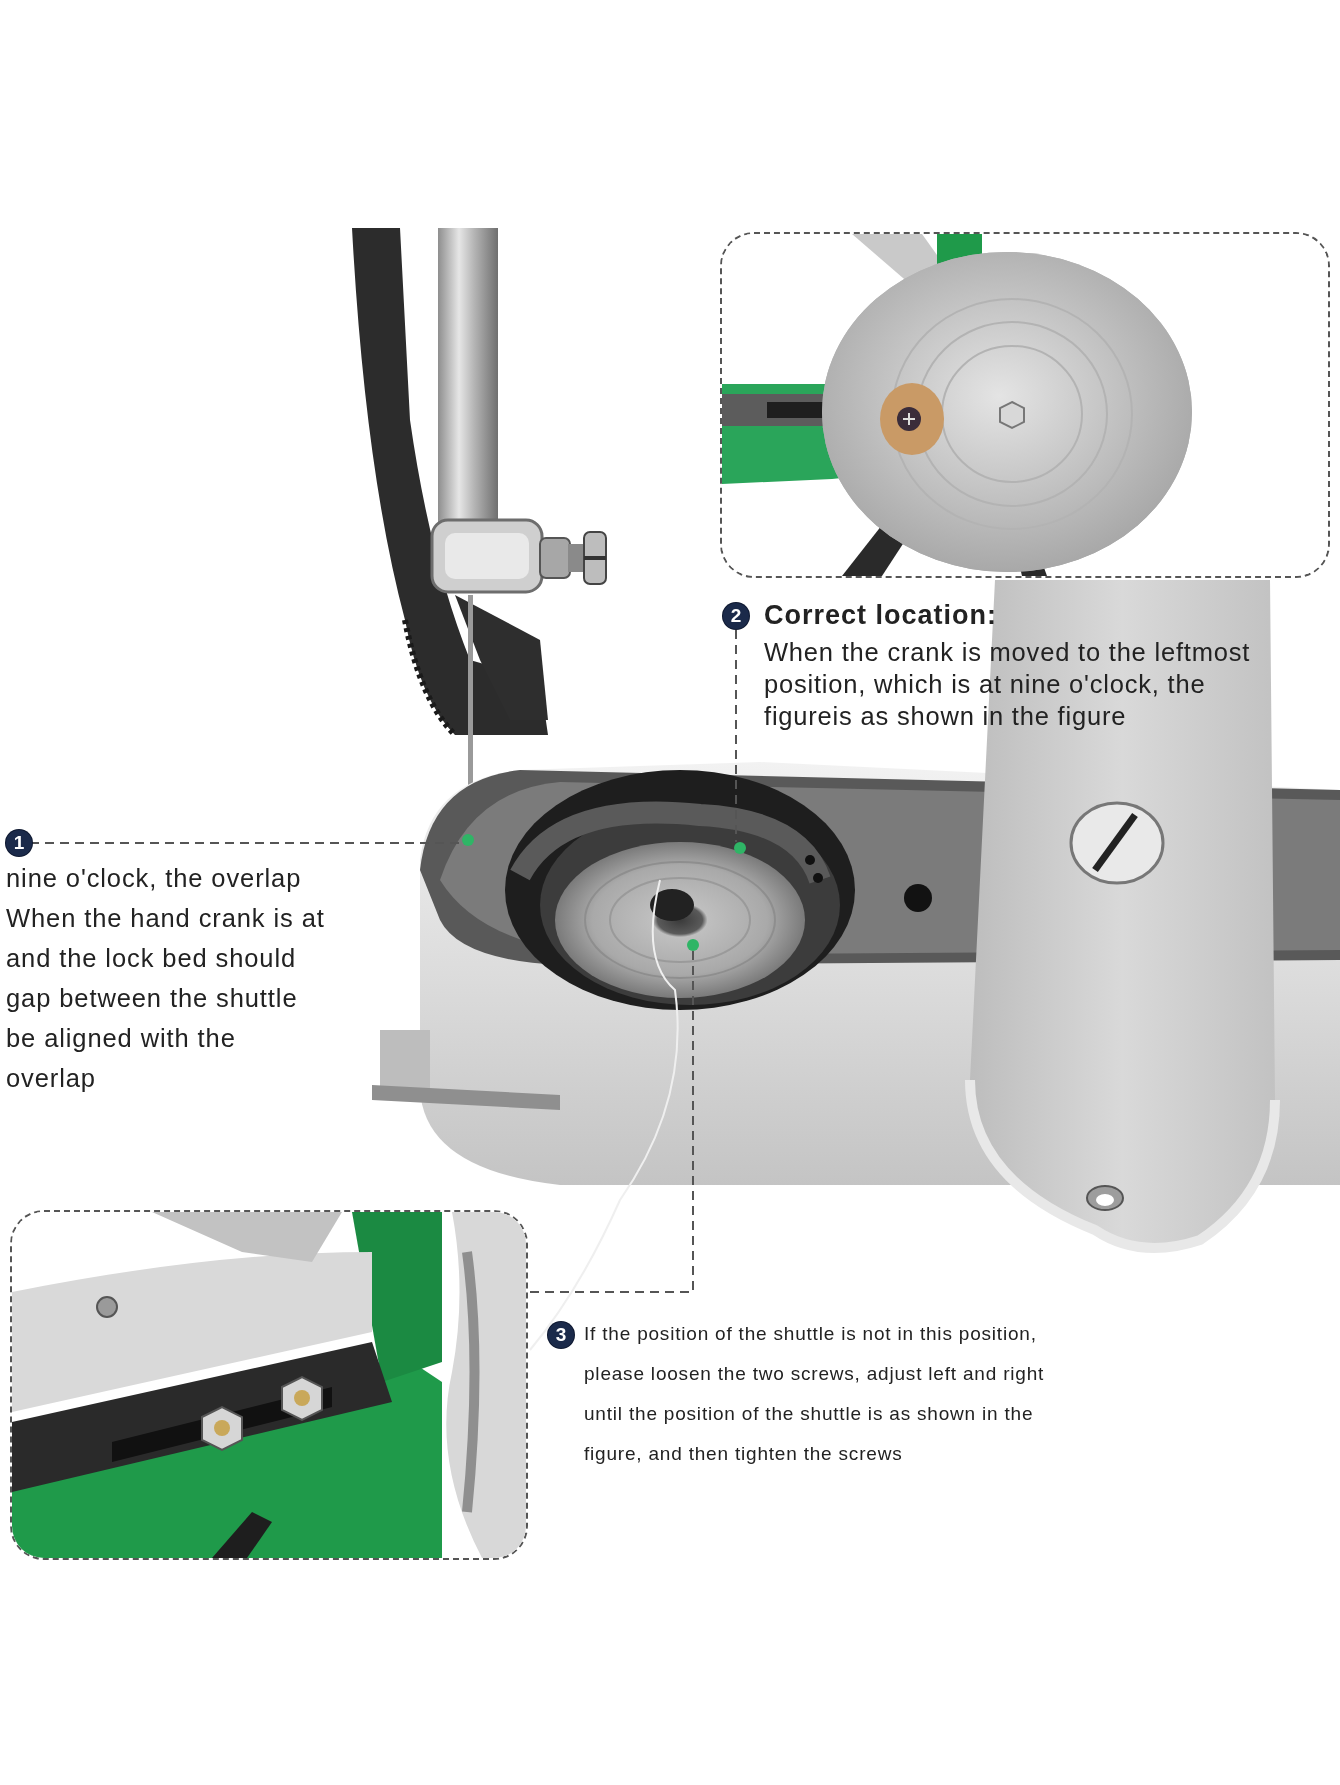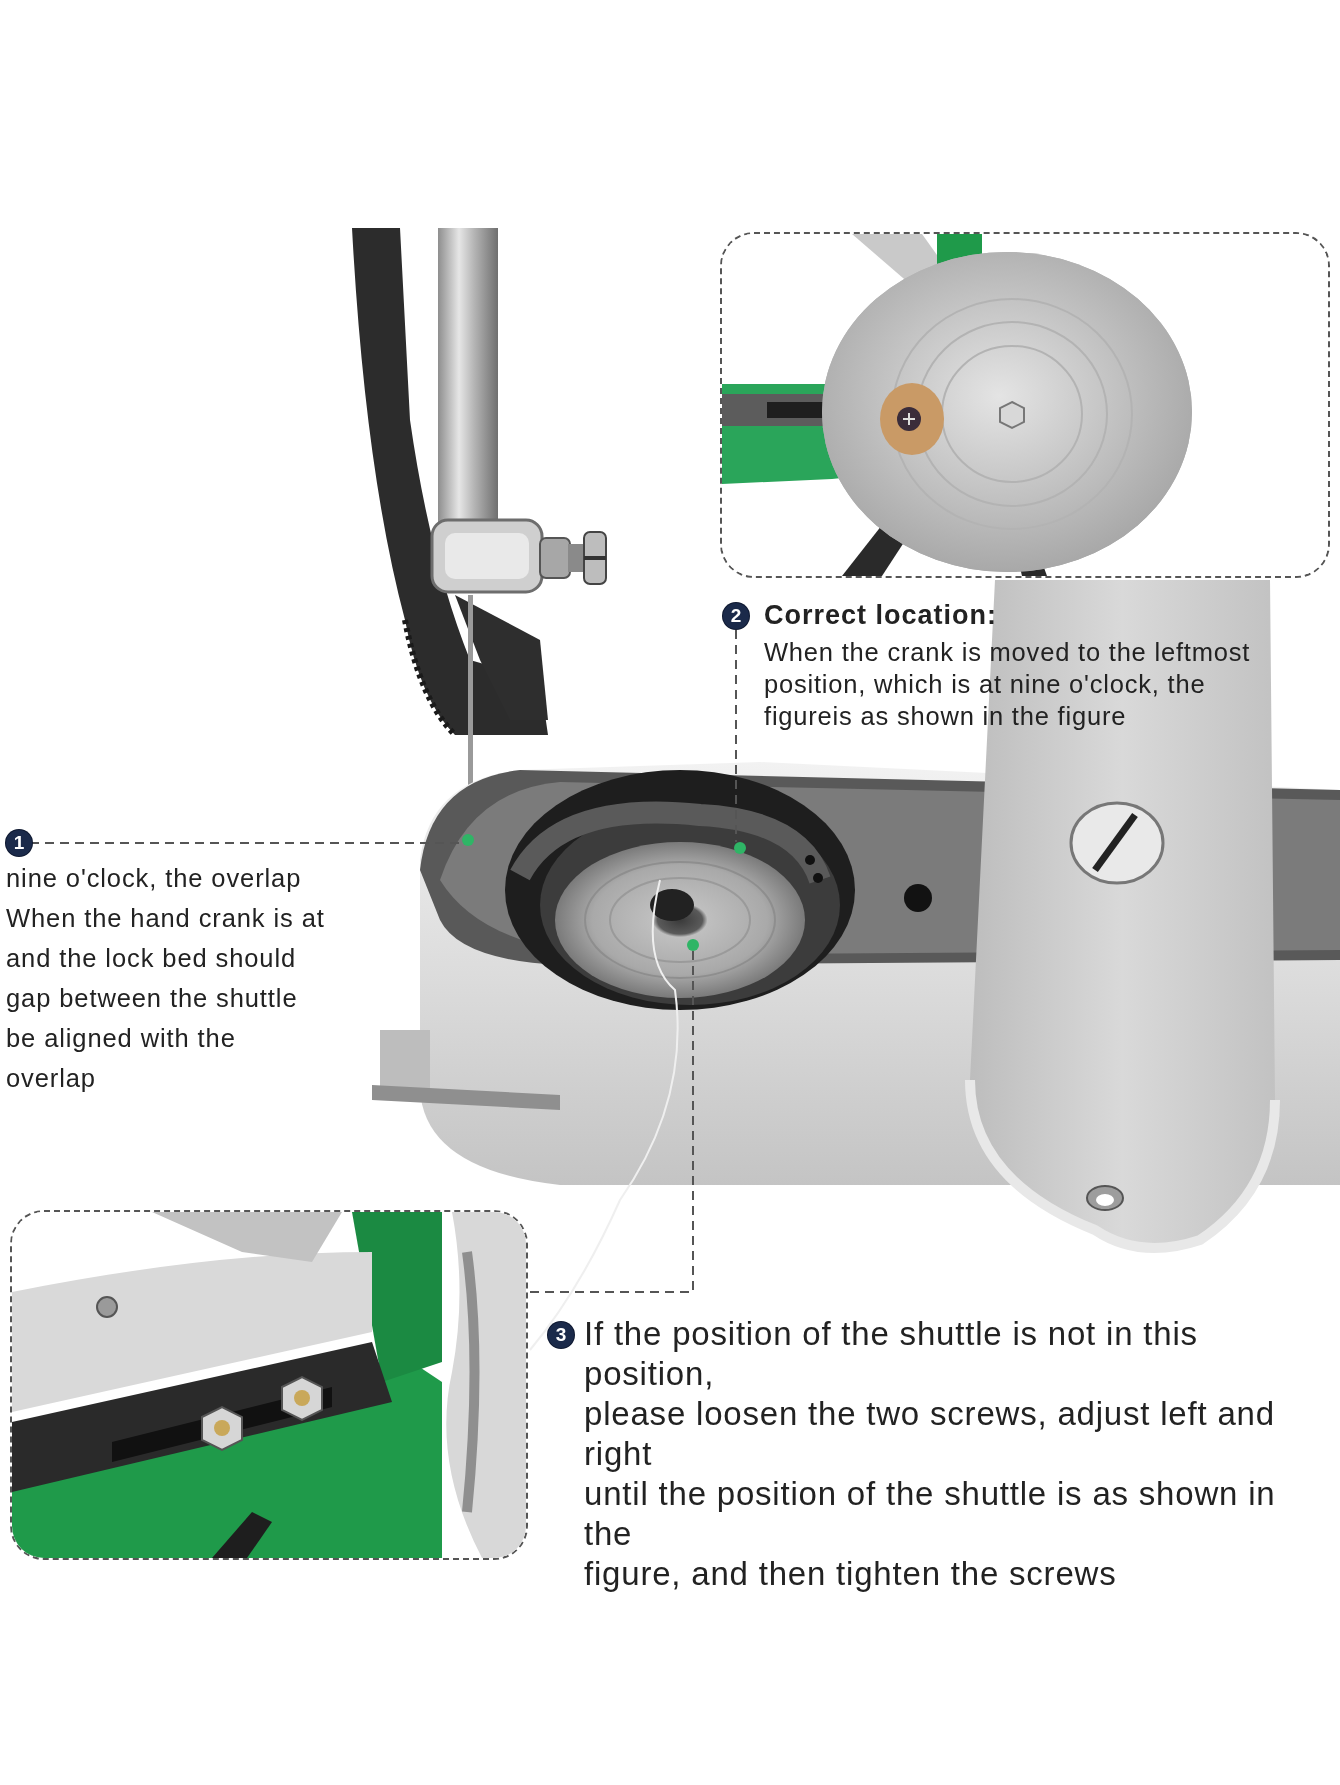--- a/index.html
+++ b/index.html
@@ -5,21 +5,21 @@
   html, body { margin:0; padding:0; background:#ffffff; }
   body { width:1340px; height:1785px; position:relative; overflow:hidden;
          font-family:"Liberation Sans", "DejaVu Sans", sans-serif; color:#1f1f1f; }
   .art { position:absolute; left:0; top:0; }
   .badge { position:absolute; width:26px; height:26px; border-radius:50%;
            background:#1b2a4a; color:#fff; font-weight:bold; font-size:19px;
            line-height:26px; text-align:center; box-shadow:0 0 0 1px #0e1830; }
   .callout-text { position:absolute; font-size:25.5px; line-height:40px; letter-spacing:0.9px; color:#222; }
   .c2 .title { font-weight:bold; font-size:27px; letter-spacing:1px; line-height:34px; }
   .c2 .body { font-size:25.5px; line-height:32px; letter-spacing:0.8px; }
-  .c3 .body { font-size:33px; line-height:40px; letter-spacing:0.8px; }
+  .c3 .body { font-size:19px; line-height:40px; letter-spacing:0.8px; }
   .inset { position:absolute; border:2px dashed #555; border-radius:34px; overflow:hidden; }
 </style>
 </head>
 <body>
 
 <svg class="art" width="1340" height="1785" viewBox="0 0 1340 1785" xmlns="http://www.w3.org/2000/svg">
   <defs>
     <linearGradient id="steelV" x1="0" x2="1" y1="0" y2="0">
       <stop offset="0" stop-color="#8e8e8e"></stop>
       <stop offset="0.35" stop-color="#e6e6e6"></stop>

